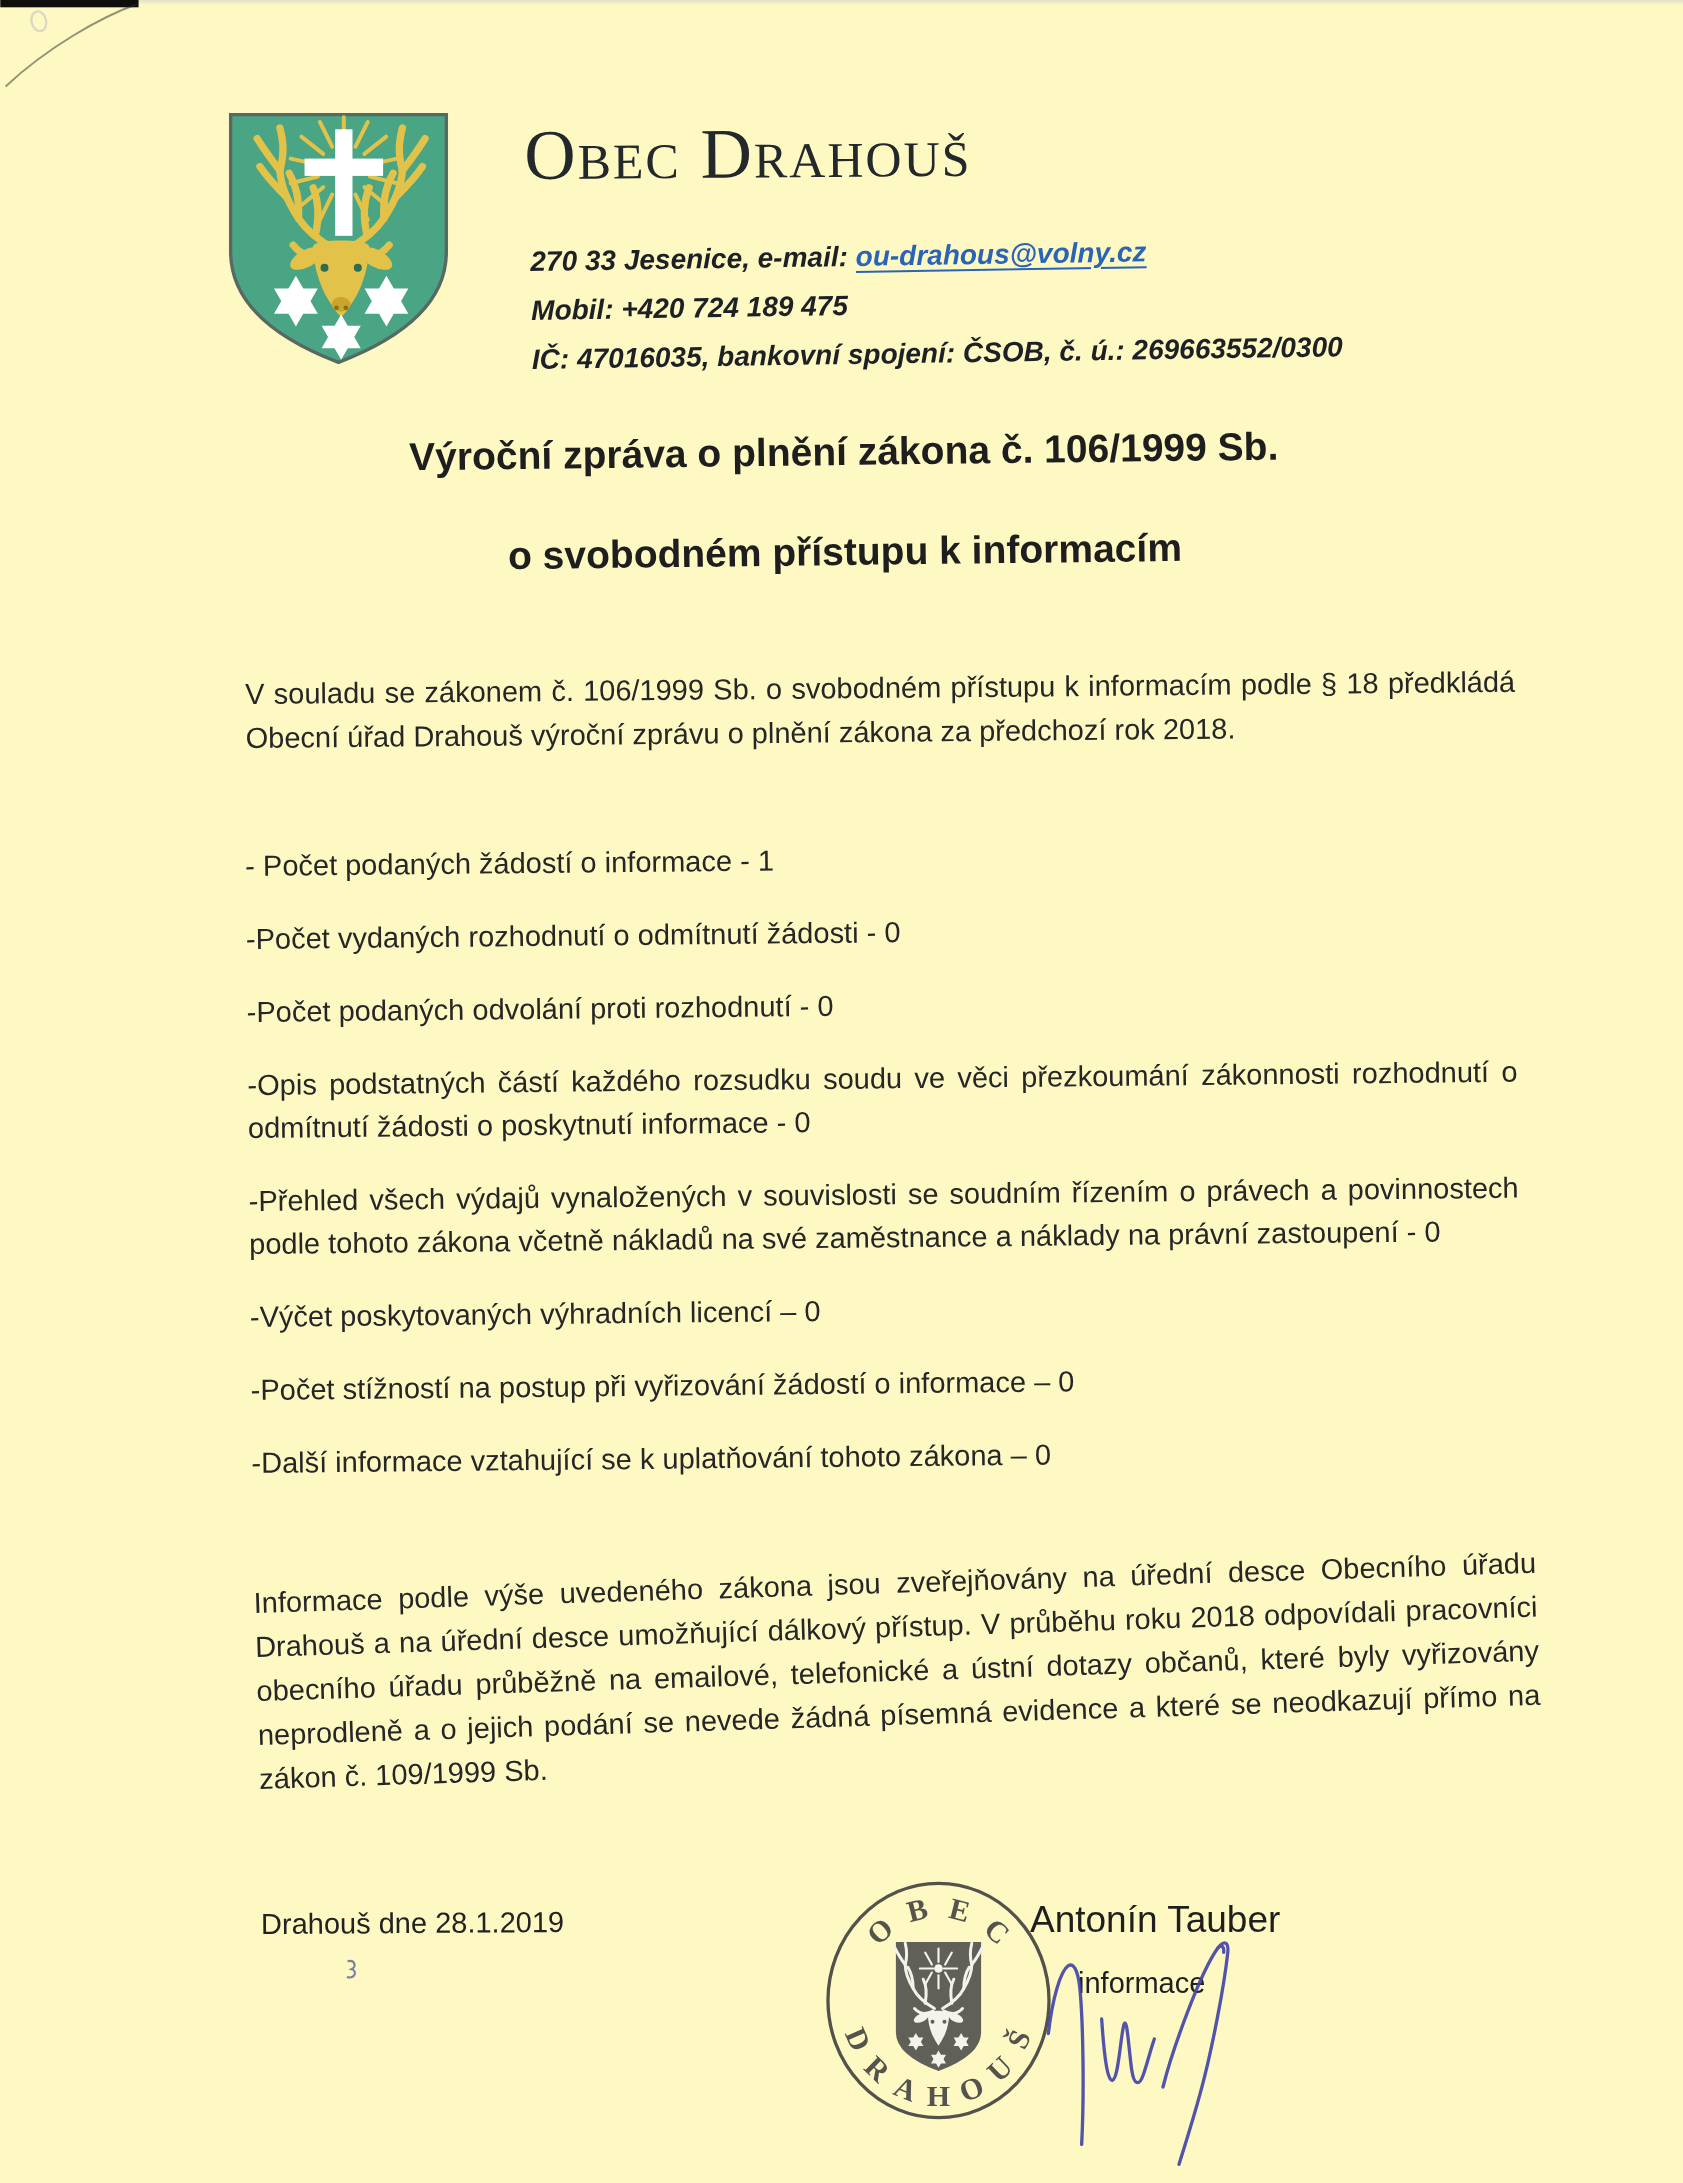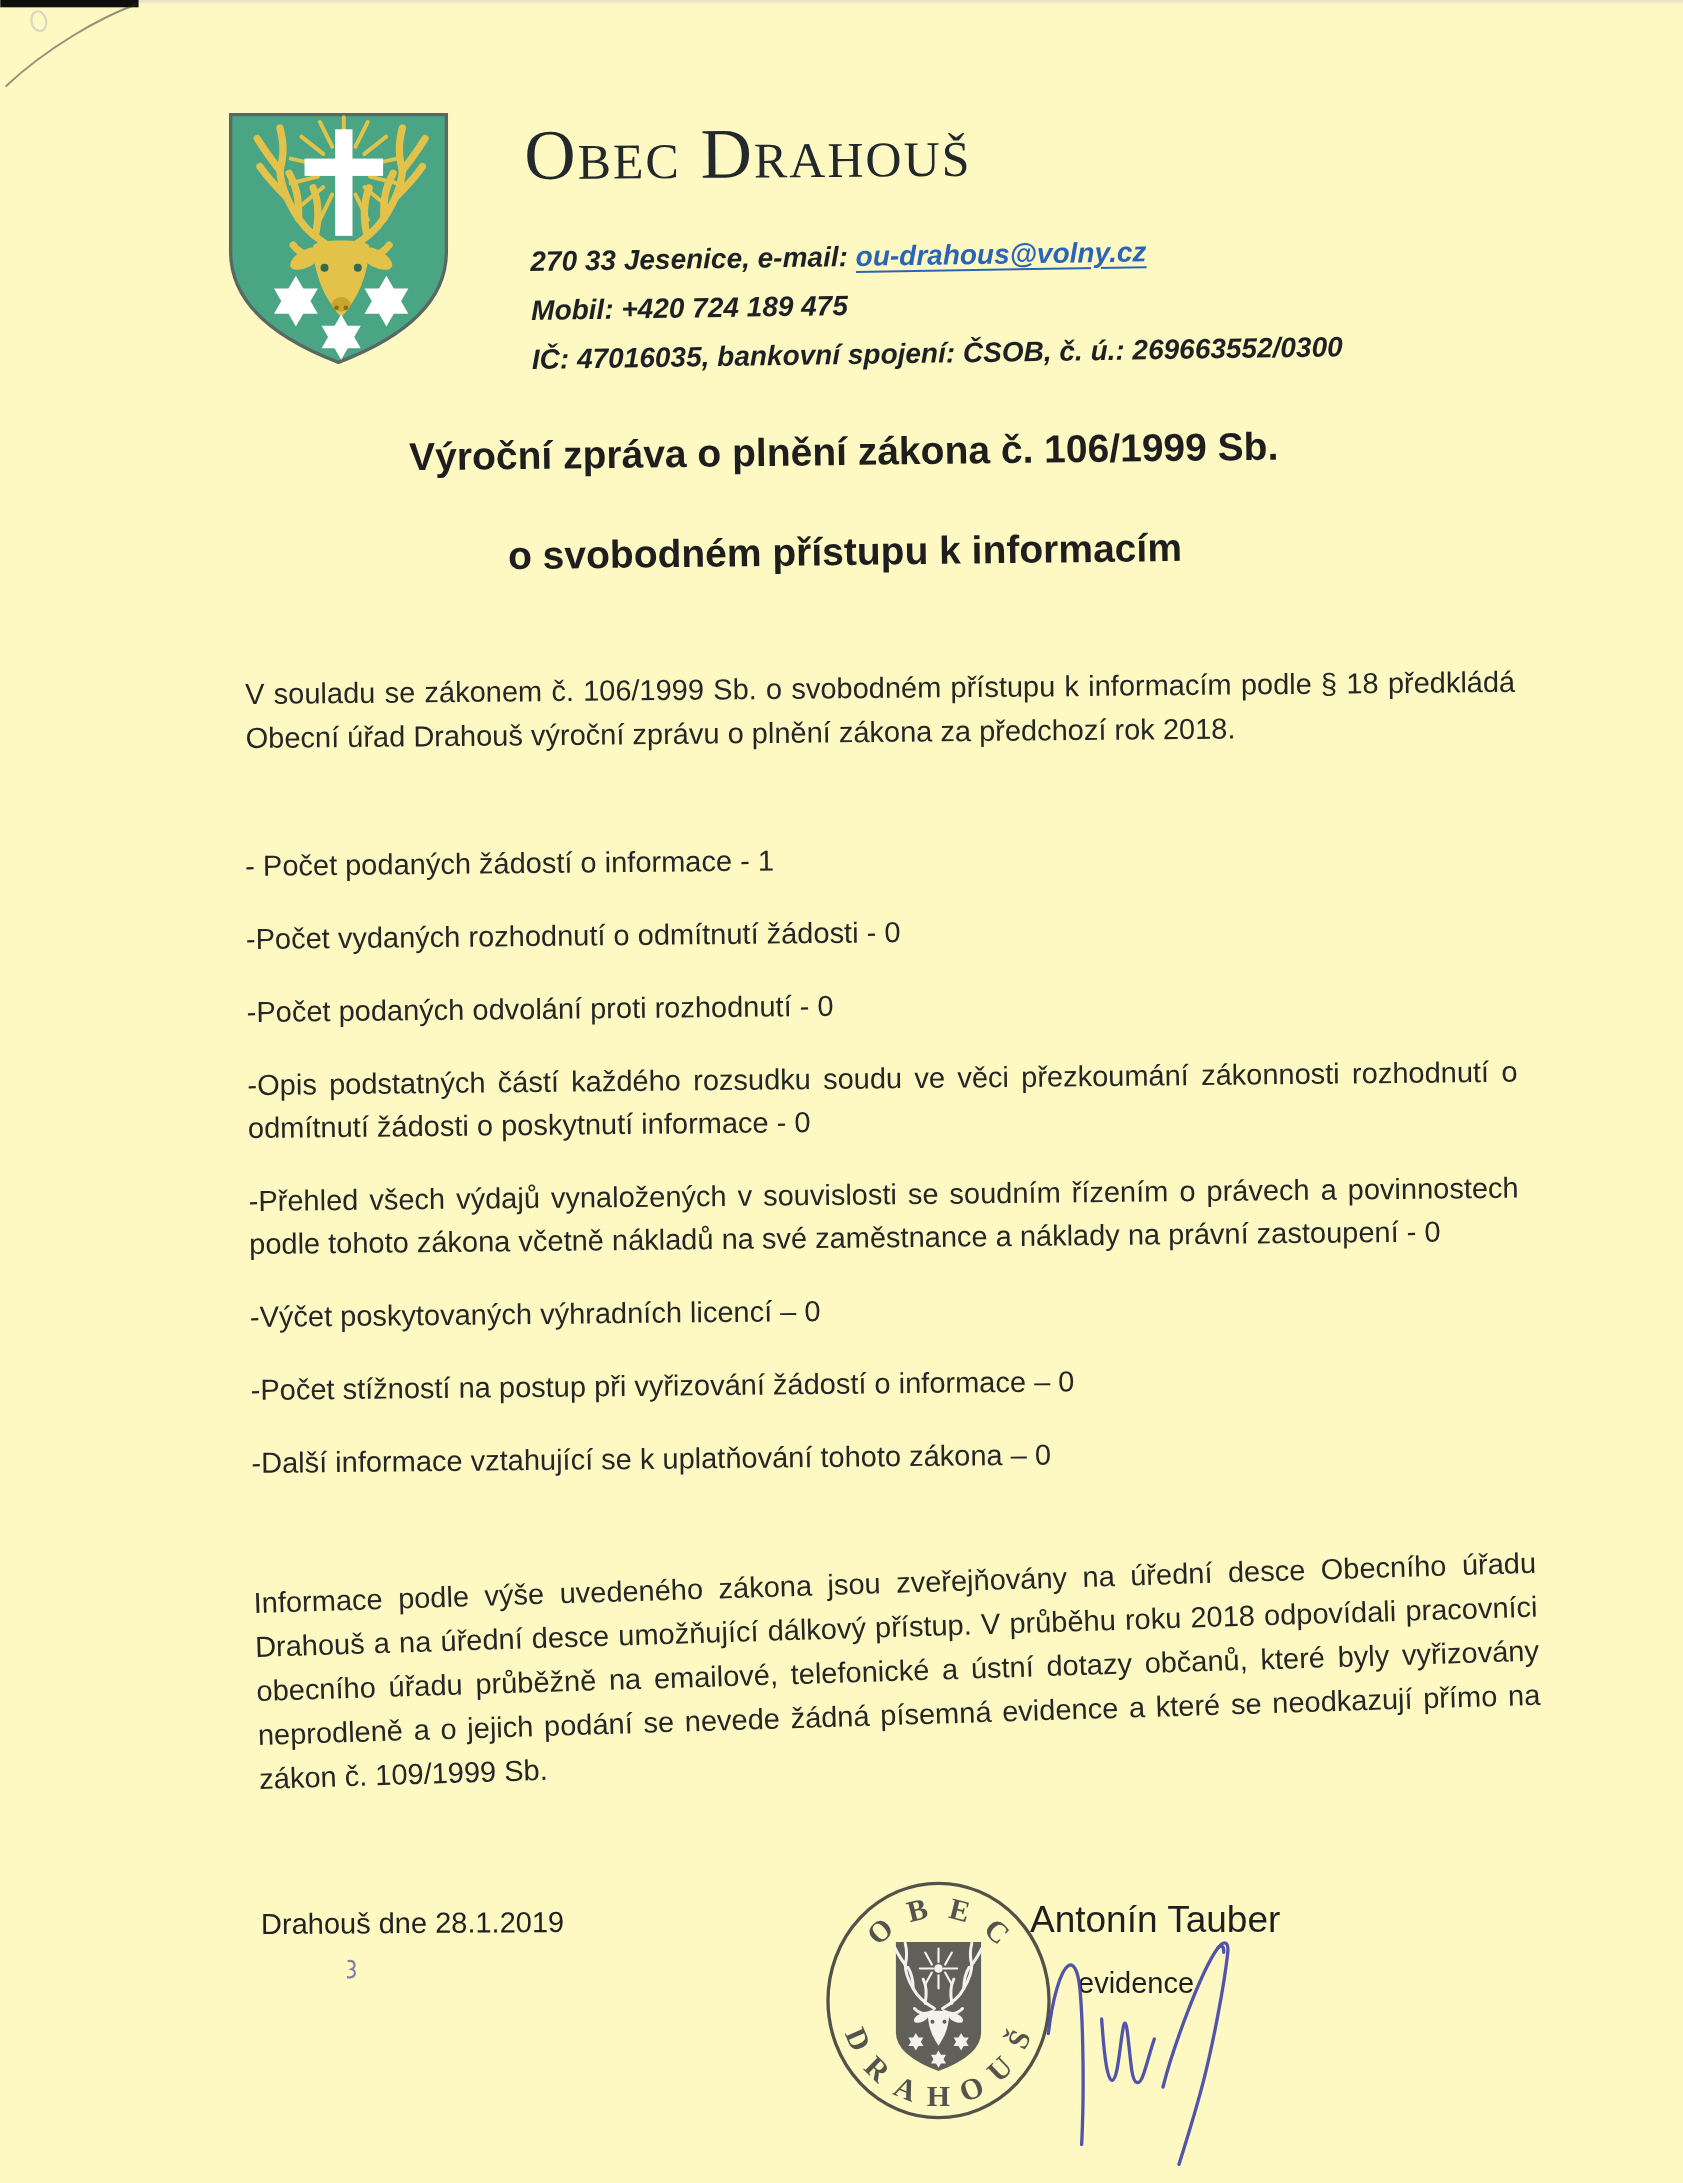--- a/index.html
+++ b/index.html
@@ -215,21 +215,21 @@
       <polygon points="142,233 130.7,252.5 153.3,252.5"></polygon>
       <polygon points="142,259 130.7,239.5 153.3,239.5"></polygon>
       <polygon points="210,233 198.7,252.5 221.3,252.5"></polygon>
       <polygon points="210,259 198.7,239.5 221.3,239.5"></polygon>
       <polygon points="176,259 164.7,278.5 187.3,278.5"></polygon>
       <polygon points="176,285 164.7,265.5 187.3,265.5"></polygon>
     </g>
   </svg>
 
   <div class="signer-name">Antonín Tauber</div>
-  <div class="signer-role">evidence</div>
+  <div class="signer-role">informace</div>
 
   <svg class="signature" viewBox="0 0 420 396">
     <g stroke="var(--signature-blue,#4347a8)" stroke-width="5" stroke-linecap="round" fill="none" opacity="0.92">
       <path d="M 38 172 C 44 120 56 78 68 70 C 78 64 84 84 86 112 C 90 160 92 260 88 338"></path>
       <path d="M 118 150 C 122 210 127 243 134 242 C 143 240 146 180 151 160 C 156 142 158 190 163 226 C 167 252 175 250 181 232 C 186 218 192 194 197 180"></path>
       <path d="M 210 252 C 224 196 266 80 292 44 C 302 31 309 34 307 52 C 301 106 284 190 272 238 C 262 278 246 330 234 368"></path>
       <path d="M 292 44 C 296 38 302 40 301 50"></path>
     </g>
   </svg>
 

